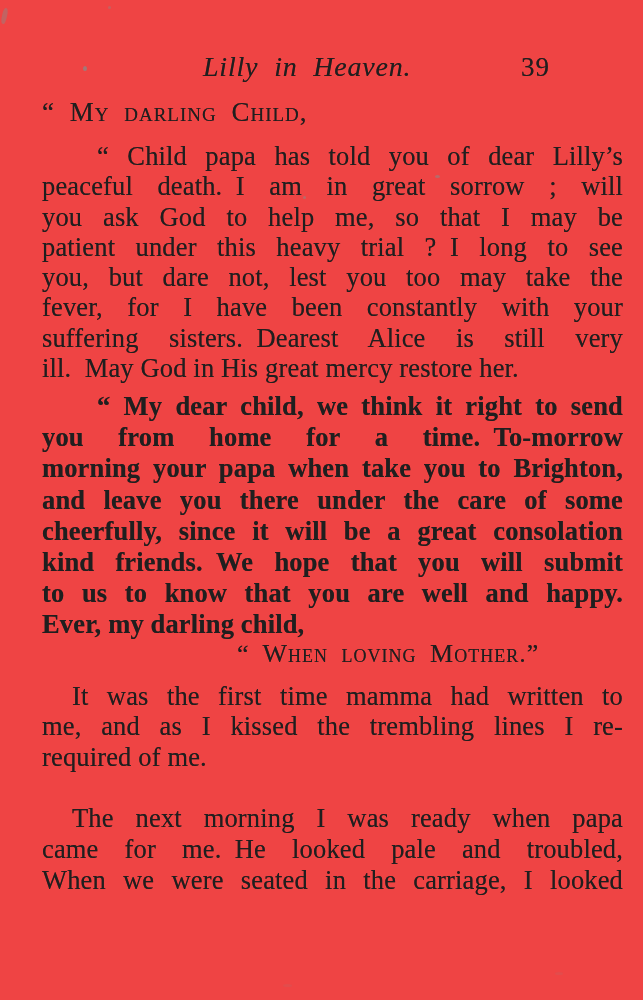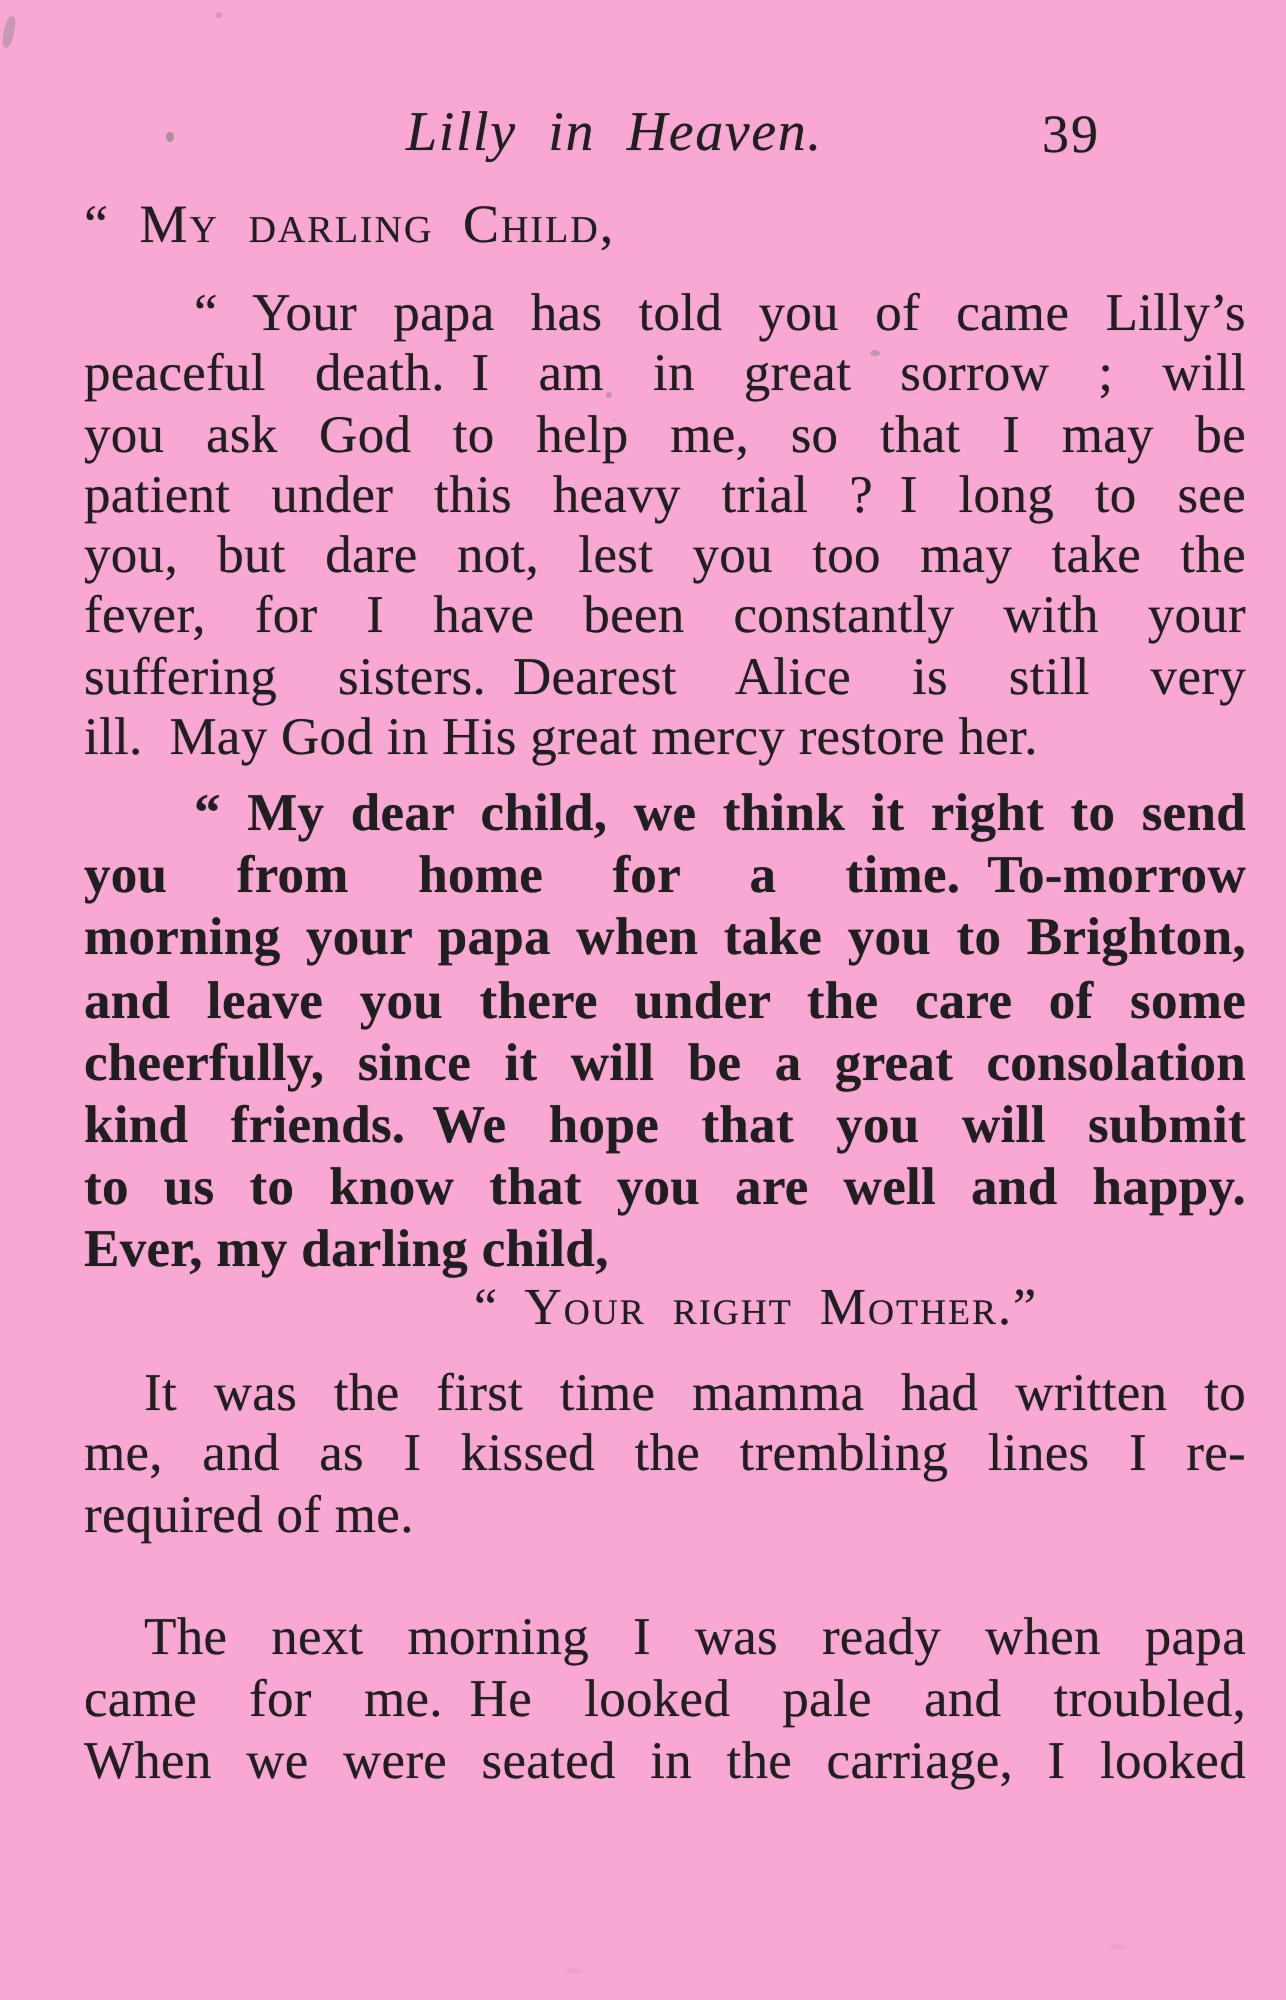--- a/index.html
+++ b/index.html
@@ -4,21 +4,21 @@
 <style>
   html, body {
     margin: 0;
     padding: 0;
     background: #e9e9e7;
   }
   .page {
     position: relative;
     width: 643px;
     height: 1000px;
-    background: #f9a8d4;
+    background: #ef4444;
     overflow: hidden;
     font-family: "Liberation Serif", "DejaVu Serif", serif;
     color: #1f1f1f;
     text-shadow: 0 0 0.5px rgba(20,20,20,0.55);
   }
 
   
   .running-title {
     position: absolute;
     left: 203px;
@@ -96,42 +96,42 @@
 
 <div class="page">
 
   <span class="running-title">Lilly in Heaven.</span>
 
   <span class="page-number">39</span>
 
   <div class="salutation">“ My darling Child,</div>
 
   <div class="para quote-para" id="p1">
-      <div class="tline">“ Your papa has told you of came Lilly’s</div>
+      <div class="tline">“ Child papa has told you of dear Lilly’s</div>
       <div class="tline">peaceful death. I am in great sorrow ; will</div>
       <div class="tline">you ask God to help me, so that I may be</div>
       <div class="tline">patient under this heavy trial ? I long to see</div>
       <div class="tline">you, but dare not, lest you too may take the</div>
       <div class="tline">fever, for I have been constantly with your</div>
       <div class="tline">suffering sisters. Dearest Alice is still very</div>
       <div class="tline">ill. May God in His great mercy restore her.</div>
     </div>
 
   <div class="para quote-para" id="p2">
       <div class="tline">“ My dear child, we think it right to send</div>
       <div class="tline">you from home for a time. To-morrow</div>
       <div class="tline">morning your papa when take you to Brighton,</div>
       <div class="tline">and leave you there under the care of some</div>
       <div class="tline">cheerfully, since it will be a great consolation</div>
       <div class="tline">kind friends. We hope that you will submit</div>
       <div class="tline">to us to know that you are well and happy.</div>
       <div class="tline">Ever, my darling child,</div>
     </div>
 
-  <div class="signature">“ Your right Mother.”</div>
+  <div class="signature">“ When loving Mother.”</div>
 
   <div class="para" id="p3">
       <div class="tline">It was the first time mamma had written to</div>
       <div class="tline">me, and as I kissed the trembling lines I re-</div>
       <div class="tline">required of me.</div>
     </div>
 
   <div class="para continues" id="p4">
       <div class="tline">The next morning I was ready when papa</div>
       <div class="tline">came for me. He looked pale and troubled,</div>

